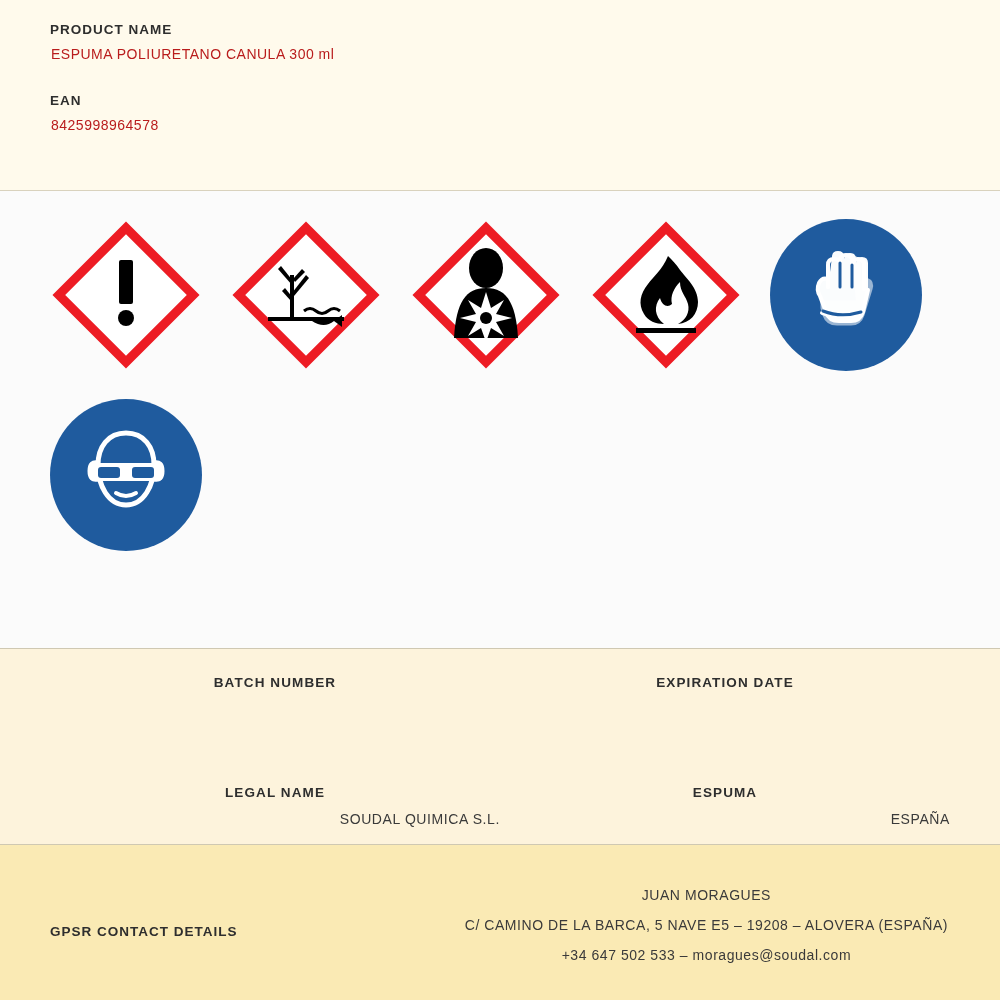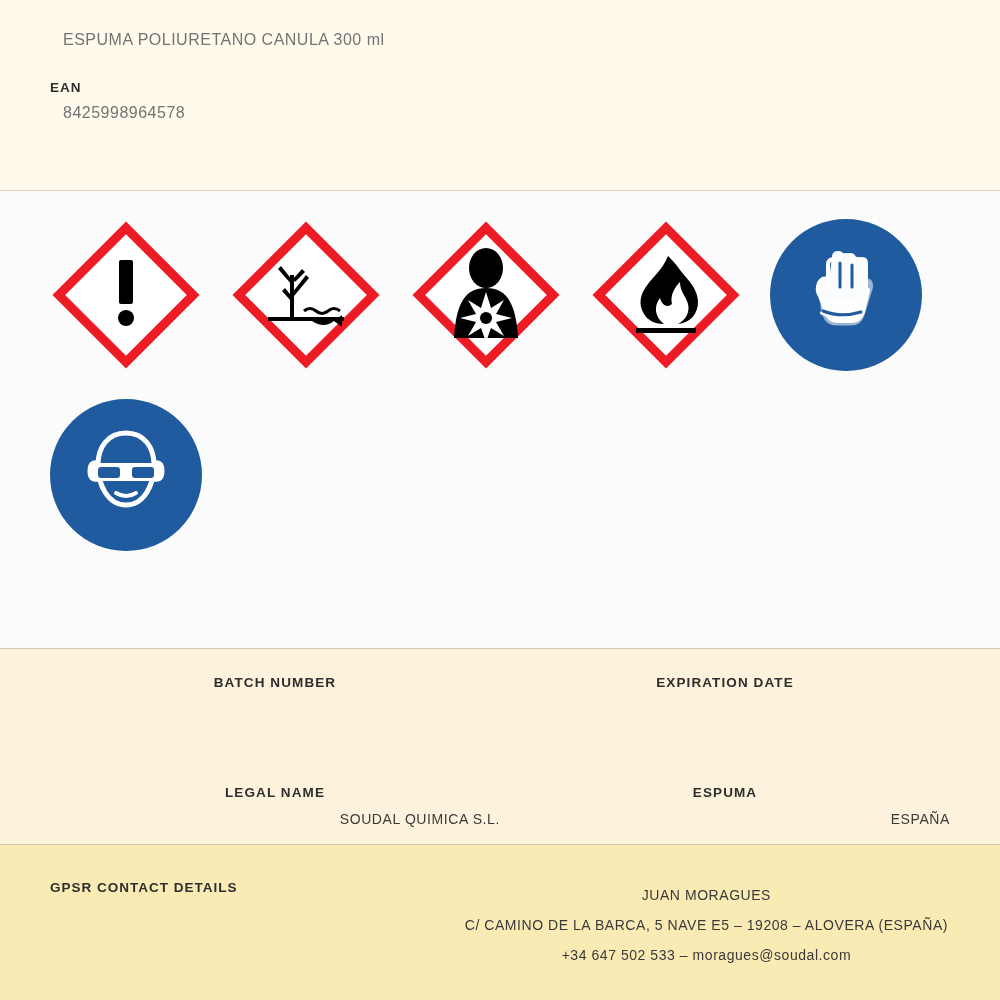--- a/index.html
+++ b/index.html
@@ -30,24 +30,24 @@
   }
   .field-label {
     font-size: 13.5px;
     font-weight: bold;
     letter-spacing: 1.0px;
     color: #2e2e2e;
     margin: 0;
     text-transform: uppercase;
   }
   .field-value {
-    font-size: 16px;
+    font-size: 14px;
     letter-spacing: 0.5px;
-    color: #737373;
-    margin: 9px 0 0 13px;
+    color: #b91c1c;
+    margin: 9px 0 0 1px;
   }
   .field-gap { height: 31px; }
 
   .hr {
     height: 1px;
     background: #d9d2bd;
     width: 100%;
   }
 
   
@@ -139,35 +139,37 @@
     display: flex;
     justify-content: space-between;
     align-items: flex-start;
   }
   .footer-label {
     font-size: 13.5px;
     font-weight: bold;
     letter-spacing: 1.0px;
     color: #2e2e2e;
     white-space: nowrap;
+    margin-top: 44px;
   }
   .footer-lines {
     text-align: center;
     font-size: 14px;
     letter-spacing: 0.55px;
     color: #3a3a3a;
     line-height: 30px;
   }
 </style>
 </head>
 <body>
 
 <div class="sheet">
 
   <div class="info-block">
+    <p class="field-label">PRODUCT NAME</p>
     <p class="field-value">ESPUMA POLIURETANO CANULA 300 ml</p>
     <div class="field-gap"></div>
     <p class="field-label">EAN</p>
     <p class="field-value">8425998964578</p>
   </div>
   <div class="hr"></div>
 
   <div class="picto-area">
     <div class="picto-rows">
 

